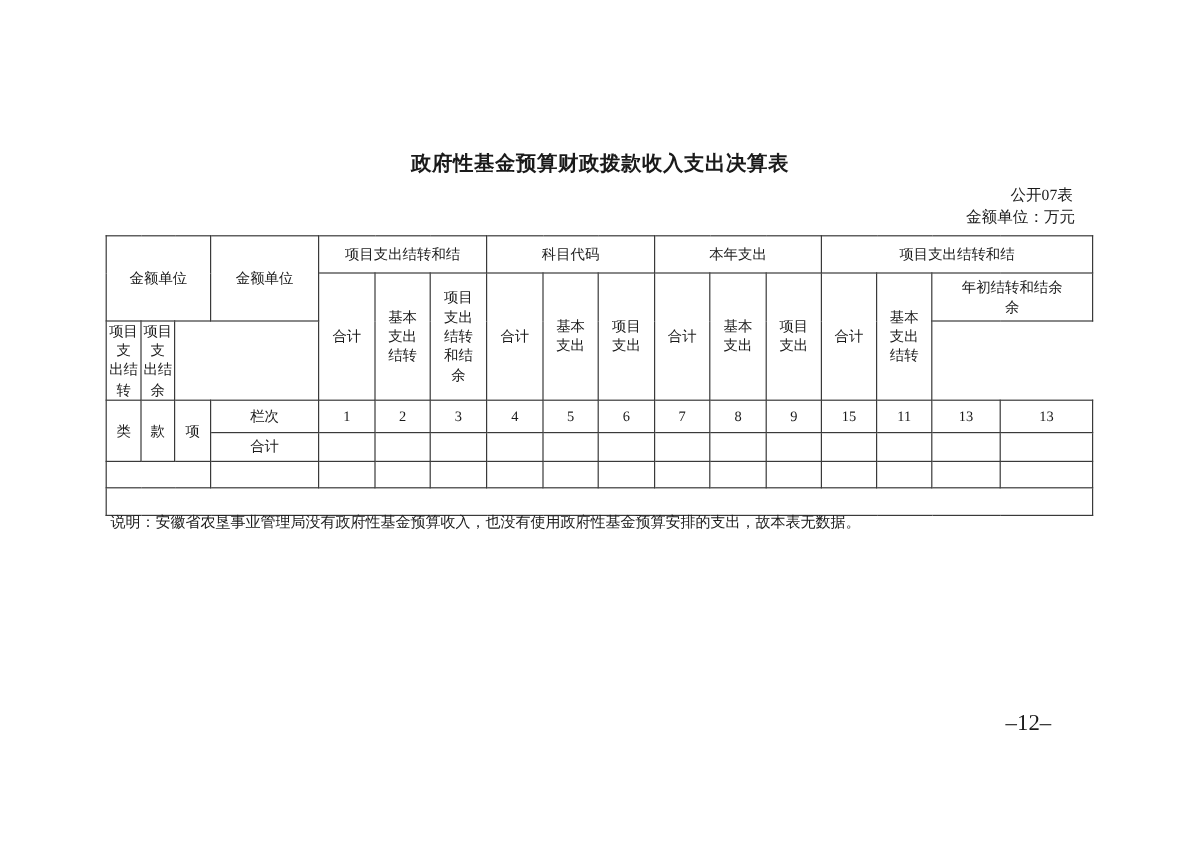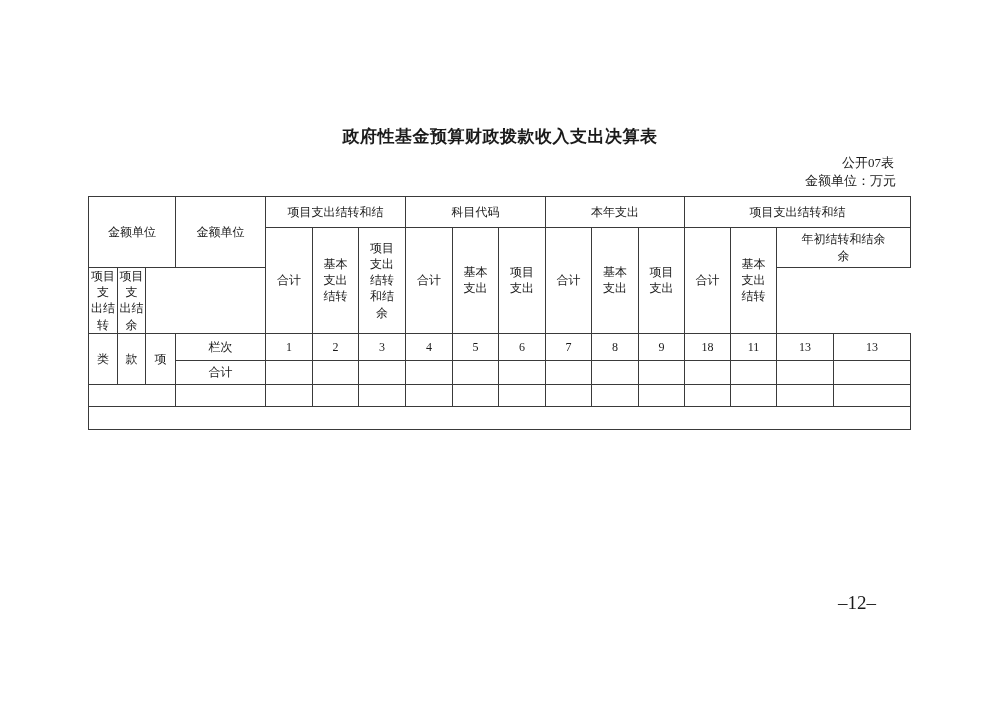--- a/index.html
+++ b/index.html
@@ -164,21 +164,21 @@
       <td>栏次</td>
       <td>1</td>
       <td>2</td>
       <td>3</td>
       <td>4</td>
       <td>5</td>
       <td>6</td>
       <td>7</td>
       <td>8</td>
       <td>9</td>
-      <td>18</td>
+      <td>15</td>
       <td>11</td>
       <td>13</td>
       <td>13</td>
     </tr>
 
     <tr class="r-total">
       <td>合计</td>
       <td></td>
       <td></td>
       <td></td>
@@ -212,17 +212,18 @@
       <td></td>
     </tr>
 
     <tr class="r-merged">
       <td colspan="17"></td>
     </tr>
   </tbody>
     </table>
 
   <div class="notes">
+    <div>说明：安徽省农垦事业管理局没有政府性基金预算收入，也没有使用政府性基金预算安排的支出，故本表无数据。</div>
   </div>
 
   <div class="page-number">–12–</div>
 
 </div>
 
 </body></html>

